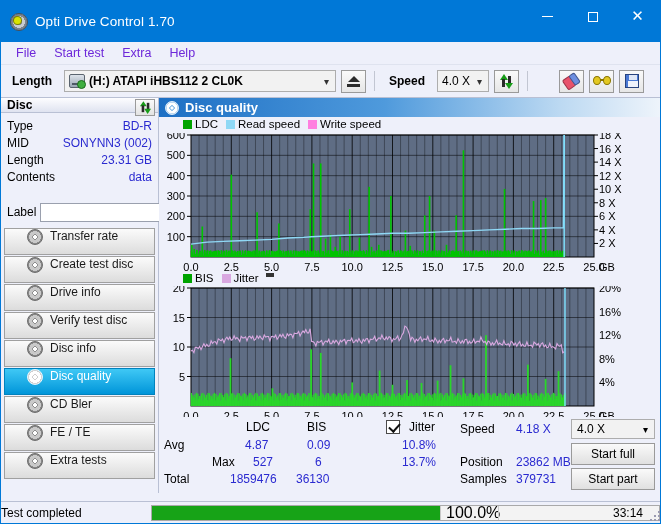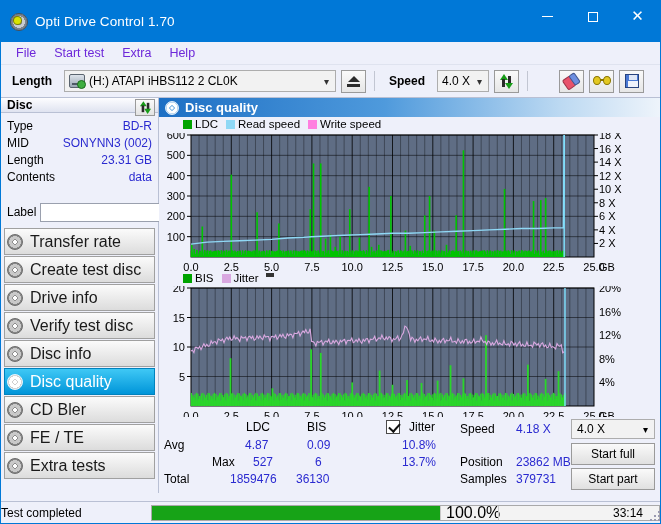--- a/index.html
+++ b/index.html
@@ -111,21 +111,21 @@
     position: relative;
   }
   #drive-icon::before{
     content:""; position:absolute; left:2px; bottom:2px; width:8px; height:2px;
     background:#4e5a66;
   }
   #drive-icon::after{
     content:""; position:absolute; right:-2px; bottom:-2px; width:7px;height:7px;
     border-radius:50%; background:#3fae3f; border:1px solid #1d6b1d;
   }
-  #drive-text { font-size: 12px; color:#000; white-space: nowrap; }
+  #drive-text { font-size: 12px; color:#000; white-space: nowrap; font-weight: bold; }
   .tbtn {
     width: 25px; height: 23px;
     background: linear-gradient(#fafafa,#e6e6e6);
     border: 1px solid #9a9a9a;
     display: flex; align-items: center; justify-content: center;
     flex: none;
   }
   .eject-tri {
     width: 0; height: 0;
     border-left: 6px solid transparent;
@@ -227,23 +227,23 @@
     border:1px solid #7d6f10;
   }
 
   
   #testlist { padding: 2px 3px 0 3px; }
   .testbtn {
     height: 27px;
     margin-bottom: 1px;
     background: linear-gradient(#fbfbfb, #dcdcdc);
     border: 1px solid #a0a0a0;
-    display: flex; align-items: center;
-    padding-left: 2px;
-    font-size: 16px;
+    display: flex; 
+    padding-left: 22px;
+    font-size: 12px;
     color: #1a1a1a;
   }
   .testbtn.active {
     background: linear-gradient(#3fc8f5, #0095d9);
     border: 1px solid #0082bd;
     color: #fff;
   }
   .tico {
     width: 16px; height: 16px; margin-right: 7px; flex: none;
     border-radius: 50%;

